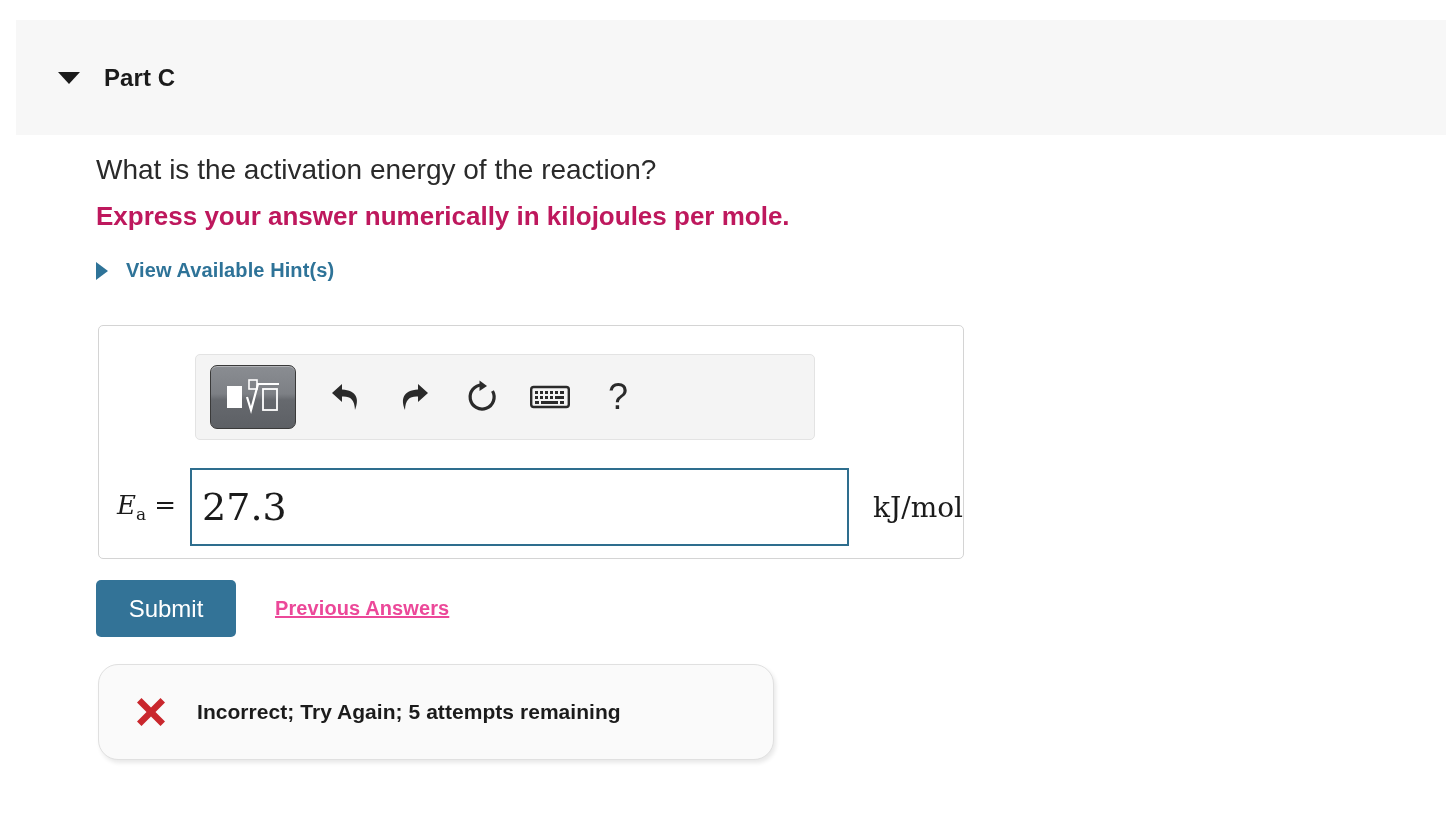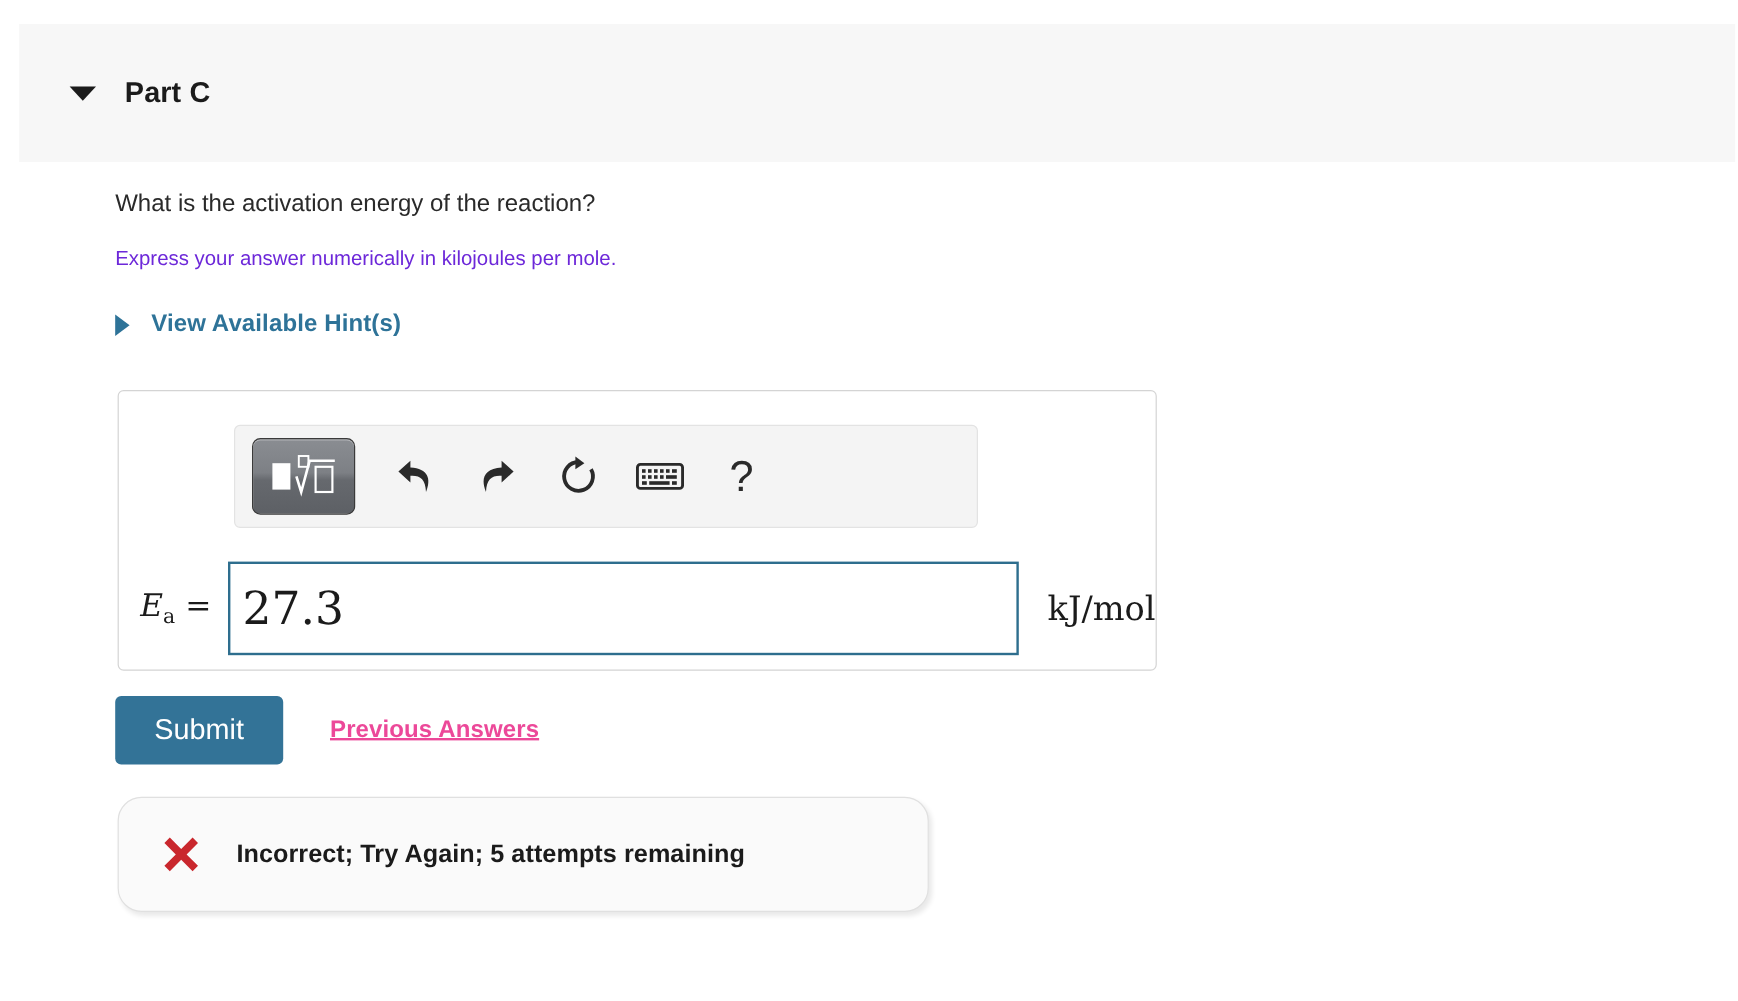--- a/index.html
+++ b/index.html
@@ -51,30 +51,30 @@
   }
 
   
   .question-body {
     position: absolute;
     left: 96px;
     top: 155px;
     width: 1300px;
   }
   .question-text {
-    font-size: 20px;
+    font-size: 28px;
     line-height: 30px;
     color: #2a2a2a;
     margin: 0 0 16px 0;
   }
   .question-instruction {
-    font-size: 17px;
+    font-size: 26px;
     line-height: 30px;
-    font-weight: normal;
-    color: #6d28d9;
+    font-weight: bold;
+    color: #be185d;
     margin: 0 0 28px 0;
   }
 
   
   .hints-row {
     display: flex;
     align-items: center;
     margin: 0 18px 22px 0;
     cursor: pointer;
     width: max-content;

